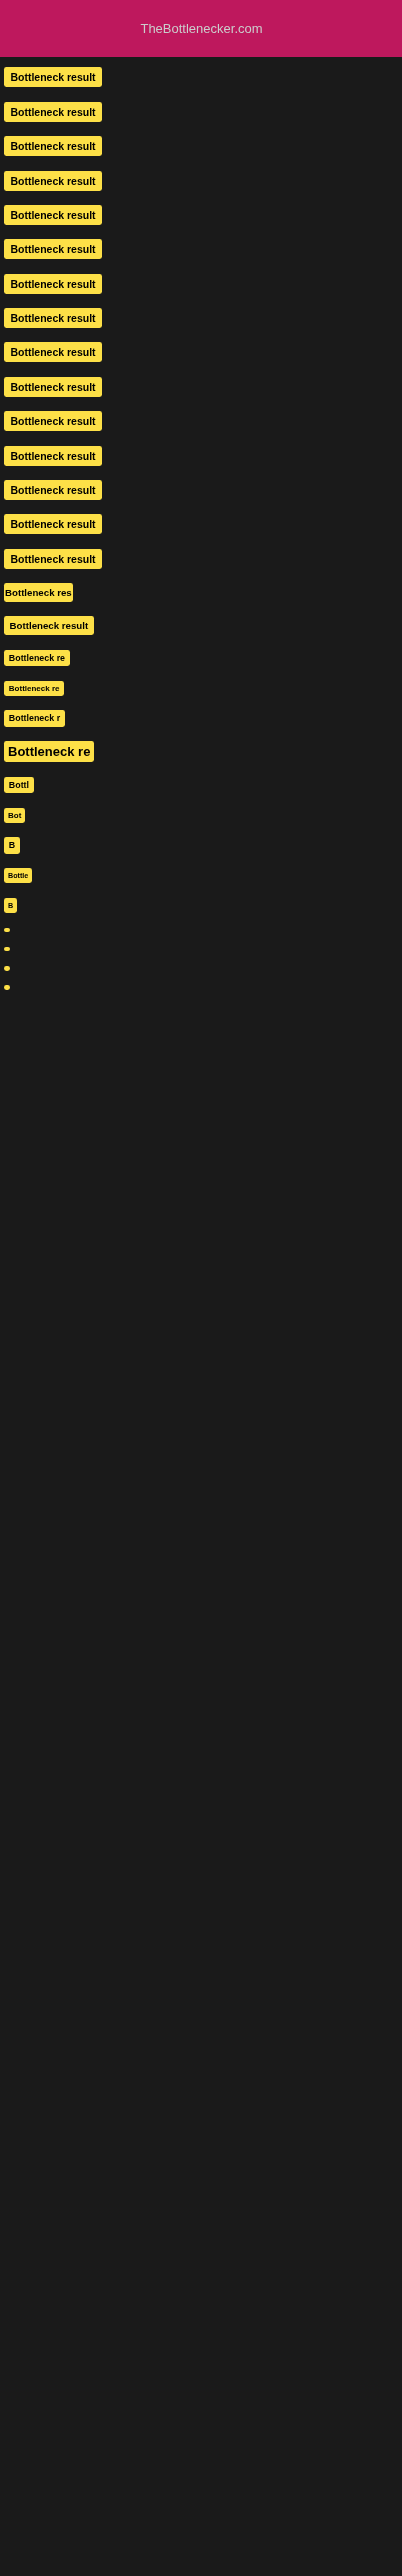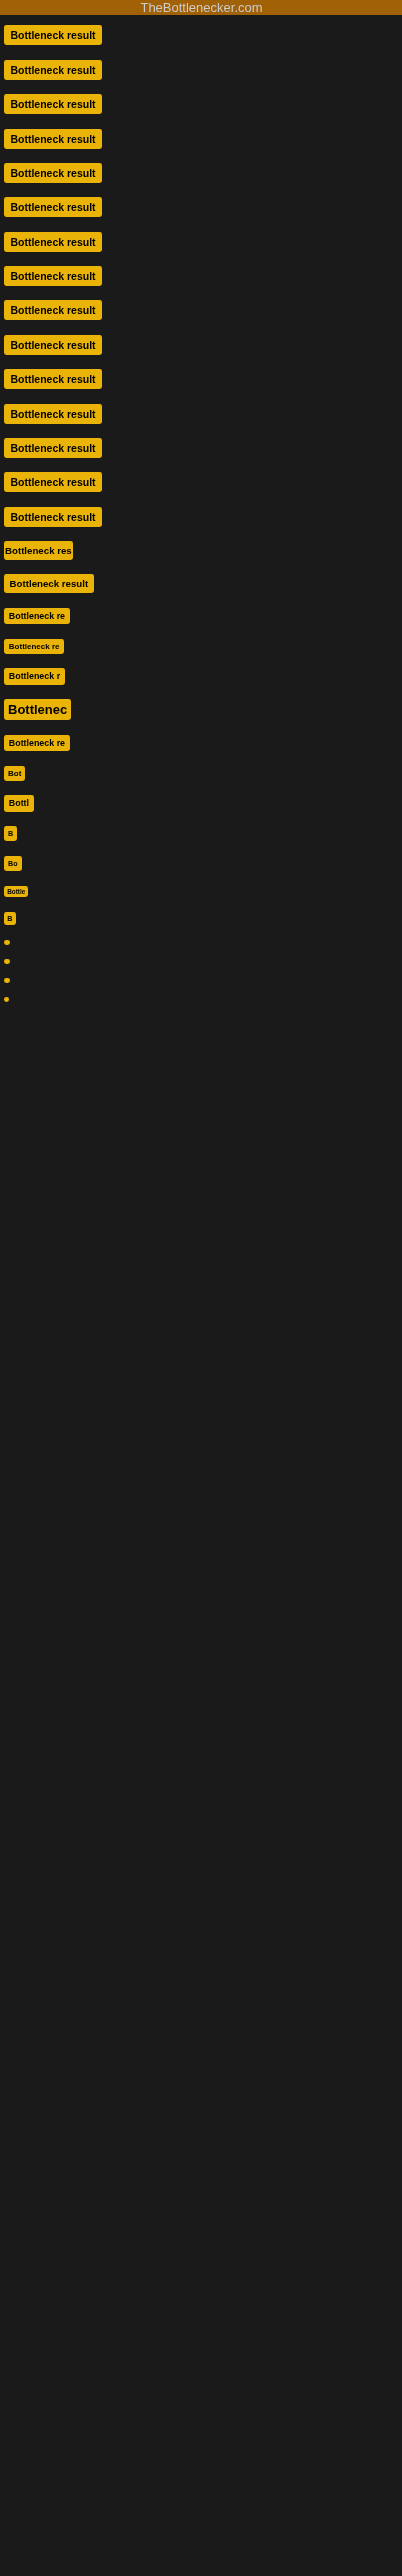--- a/index.html
+++ b/index.html
@@ -13,39 +13,39 @@
       width: 403px;
       min-height: 2576px;
       font-family: Arial, sans-serif;
       position: relative;
     }
 
     .site-title {
       text-align: center;
       color: #cccccc;
       font-size: 13px;
-      padding: 0 0;
-      background-color: #a16207;
+      padding: 21px 0;
+      background-color: #be185d;
     }
 
     .badges-container {
       display: flex;
       flex-direction: column;
       padding: 4px 0;
     }
 
     .badge-row {
       display: flex;
       align-items: center;
       padding: 6.4px 4px;
       margin-bottom: 1.6px;
     }
 
     .bottleneck-badge {
-      background-color: #eab308;
+      background-color: #fde047;
       color: #000000;
       font-size: 10.5px;
       font-weight: bold;
       padding: 4px 6.4px;
       border-radius: 2.4px;
       white-space: nowrap;
       display: inline-block;
     }
 
     
@@ -146,36 +146,30 @@
     <div class="badge-row">
       <span class="bottleneck-badge">Bottleneck re</span>
     </div>
     <div class="badge-row">
       <span class="bottleneck-badge">Bottleneck re</span>
     </div>
     <div class="badge-row">
       <span class="bottleneck-badge">Bottleneck r</span>
     </div>
     <div class="badge-row">
-      <span class="bottleneck-badge">Bottlenec</span>
+      <span class="bottleneck-badge">Bottleneck re</span>
     </div>
     <div class="badge-row">
-      <span class="bottleneck-badge">Bottleneck re</span>
+      <span class="bottleneck-badge">Bottl</span>
     </div>
     <div class="badge-row">
       <span class="bottleneck-badge">Bot</span>
     </div>
     <div class="badge-row">
-      <span class="bottleneck-badge">Bottl</span>
-    </div>
-    <div class="badge-row">
       <span class="bottleneck-badge">B</span>
-    </div>
-    <div class="badge-row">
-      <span class="bottleneck-badge">Bo</span>
     </div>
     <div class="badge-row">
       <span class="bottleneck-badge">Bottle</span>
     </div>
     <div class="badge-row">
       <span class="bottleneck-badge">B</span>
     </div>
     <div class="badge-row">
       <span class="bottleneck-badge"></span>
     </div>

